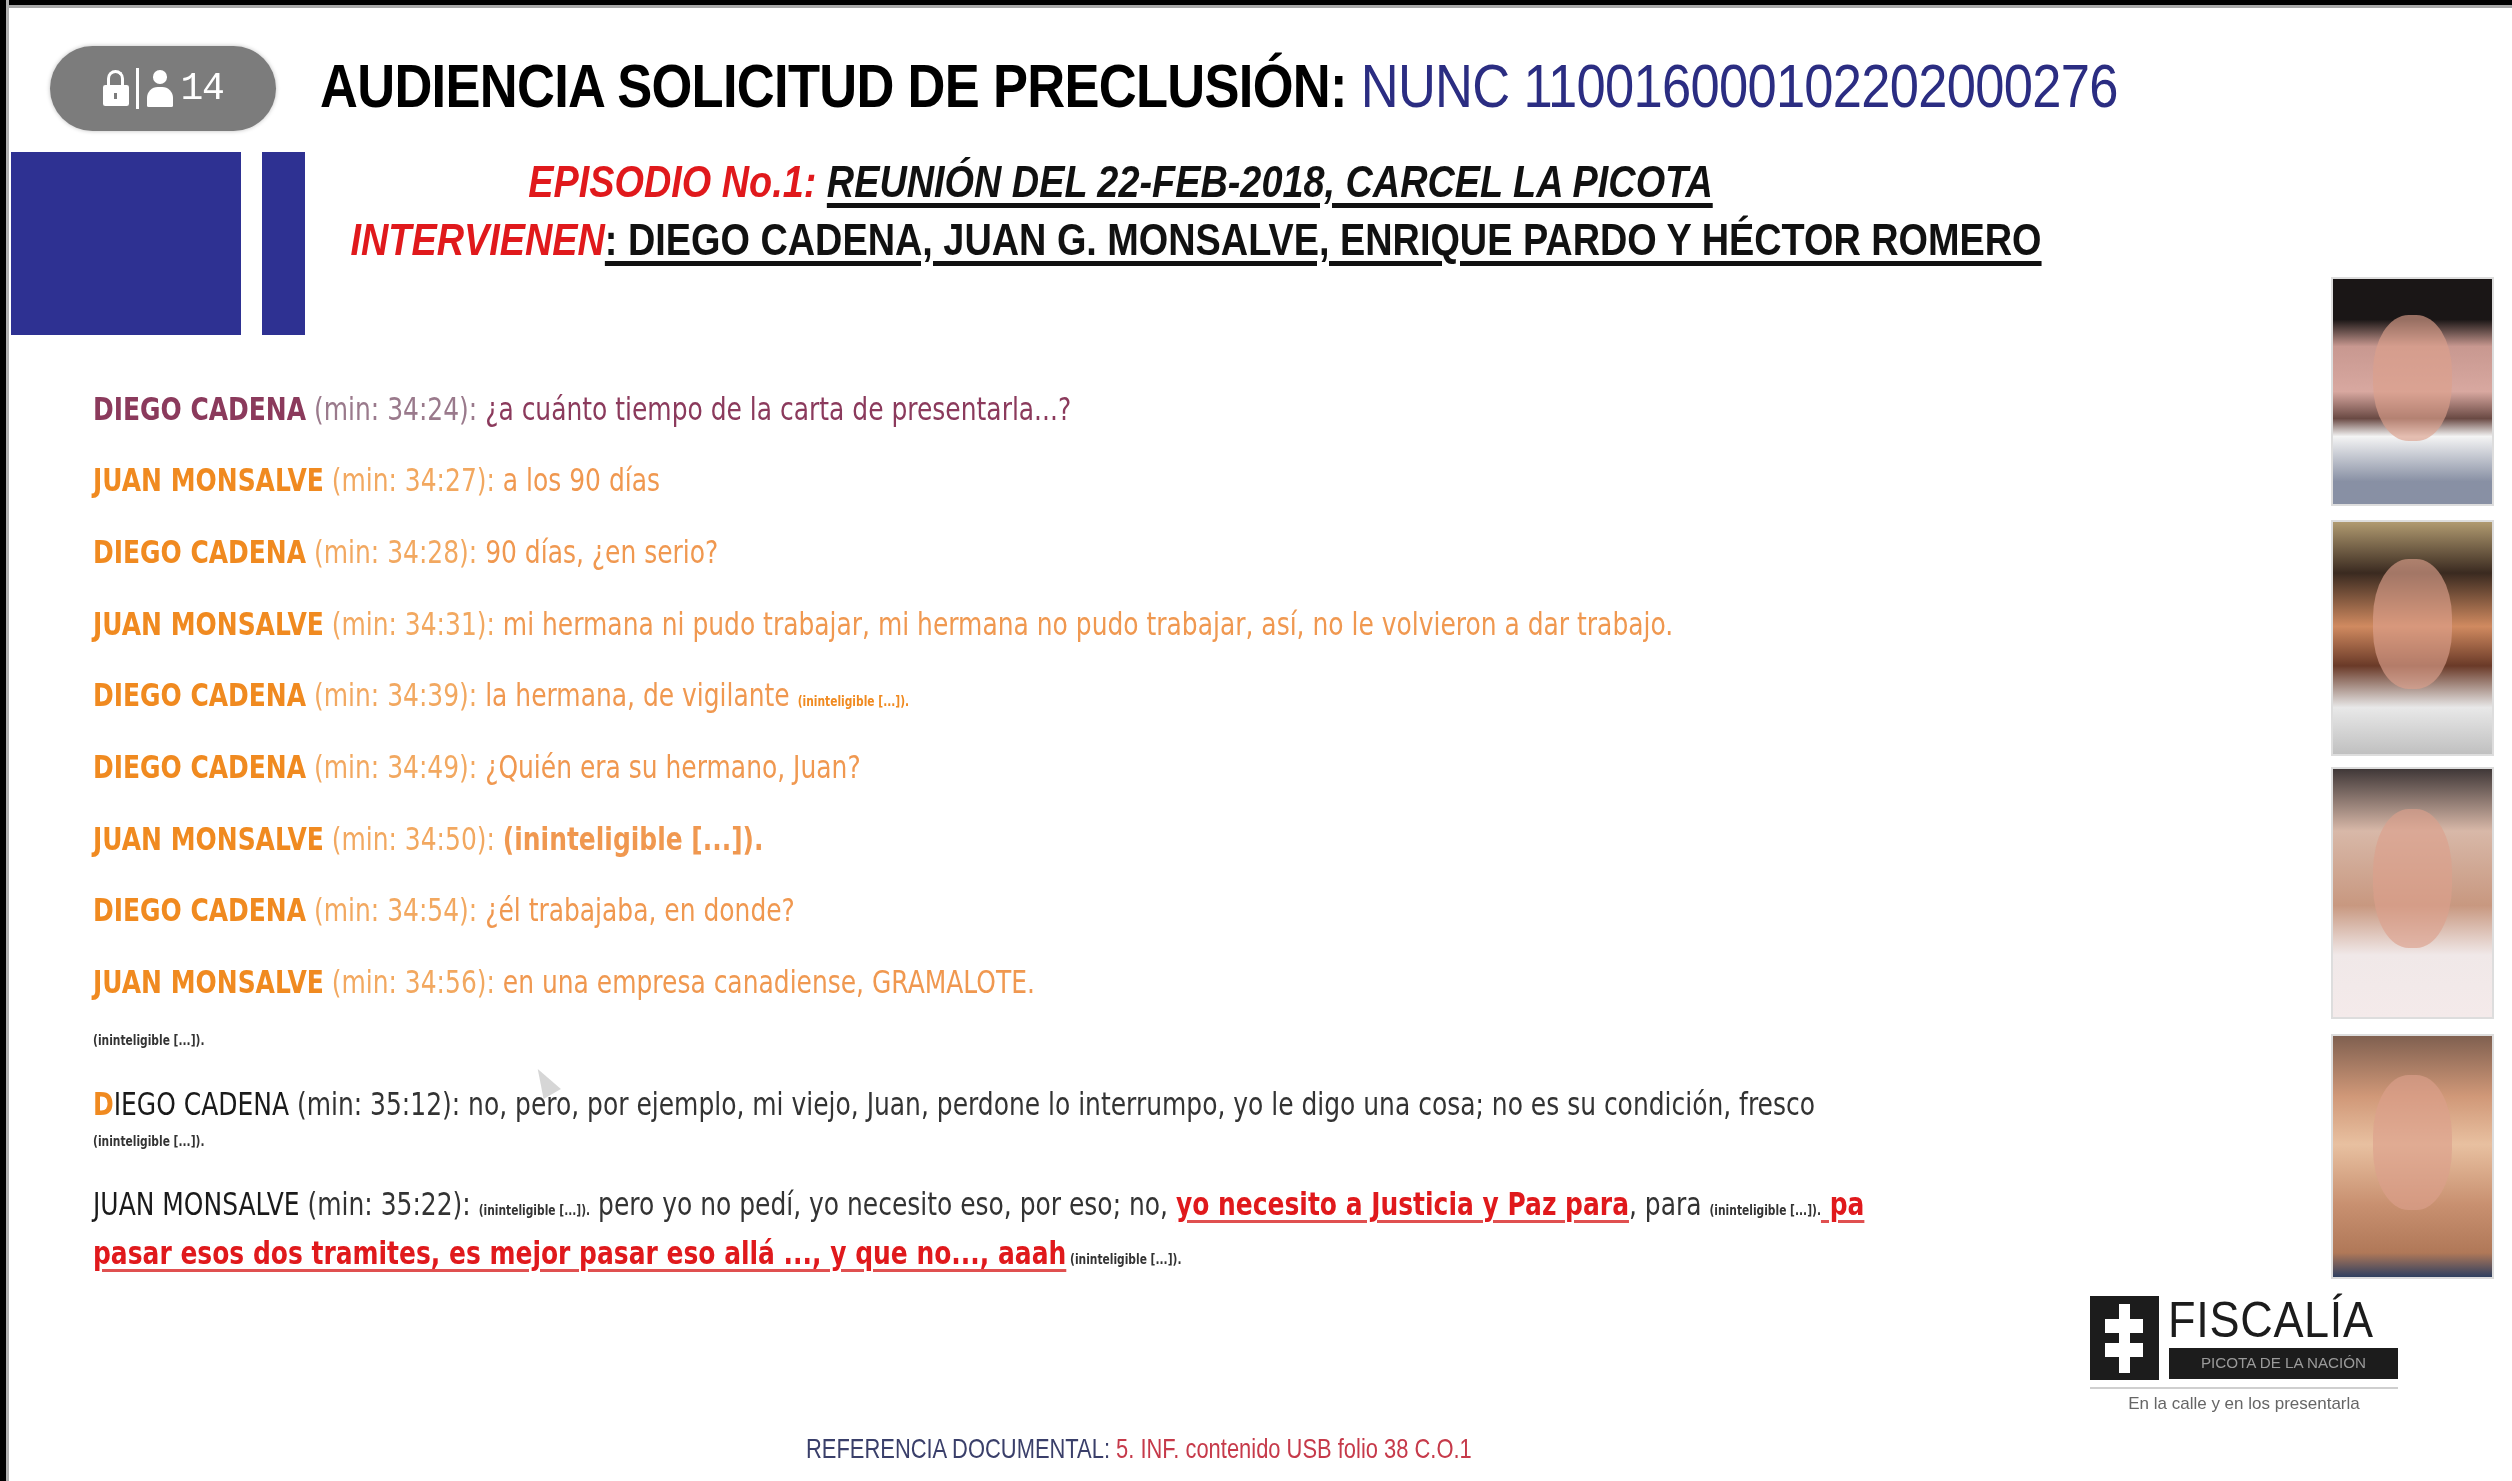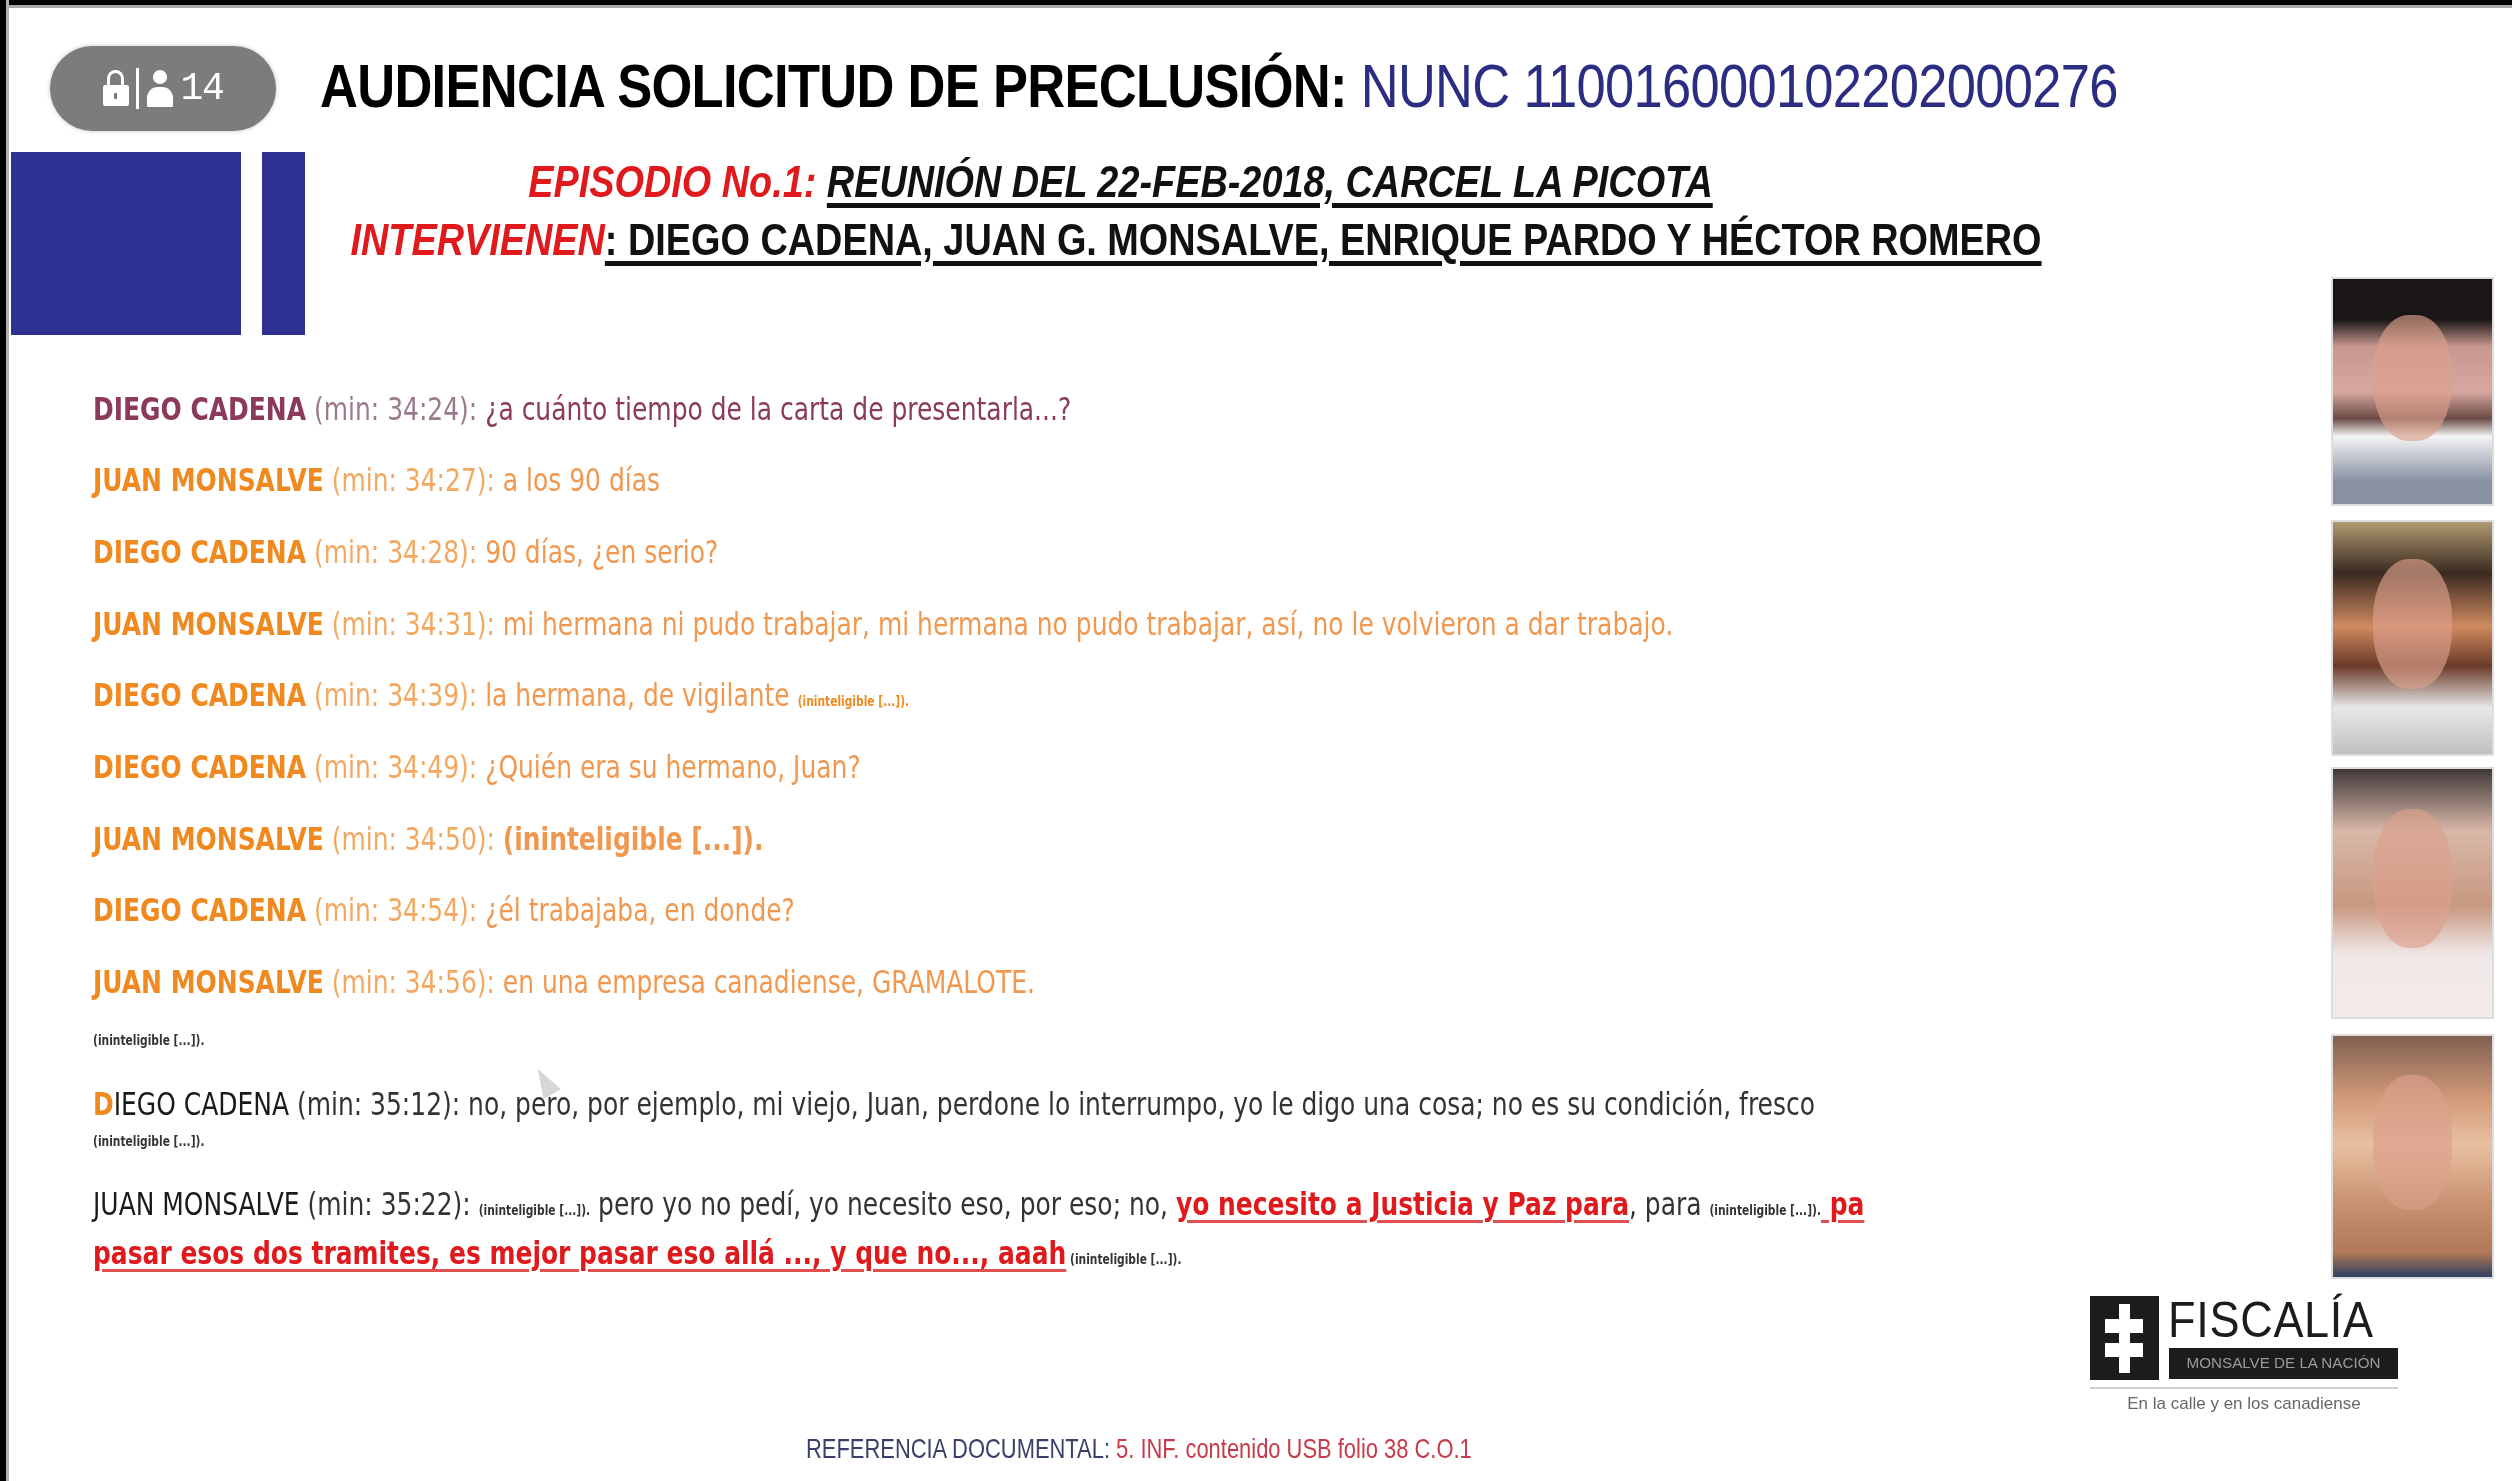--- a/index.html
+++ b/index.html
@@ -186,21 +186,21 @@
     <div class="face"></div>
   </div>
 
 <div class="logo">
   <div class="emblem">
     <span class="v"></span>
       <span class="h1"></span>
       <span class="h2"></span>
   </div>
   <div class="name">FISCALÍA</div>
-  <div class="sub">MONSALVE DE LA NACIÓN</div>
+  <div class="sub">PICOTA DE LA NACIÓN</div>
   <div class="rule"></div>
-  <div class="tag">En la calle y en los canadiense</div>
+  <div class="tag">En la calle y en los presentarla</div>
 </div>
 
 <div class="footer">
   <span class="lbl">REFERENCIA DOCUMENTAL: </span><span class="val">5. INF. contenido USB folio 38 C.O.1</span>
 </div>
 
 
 </body></html>

